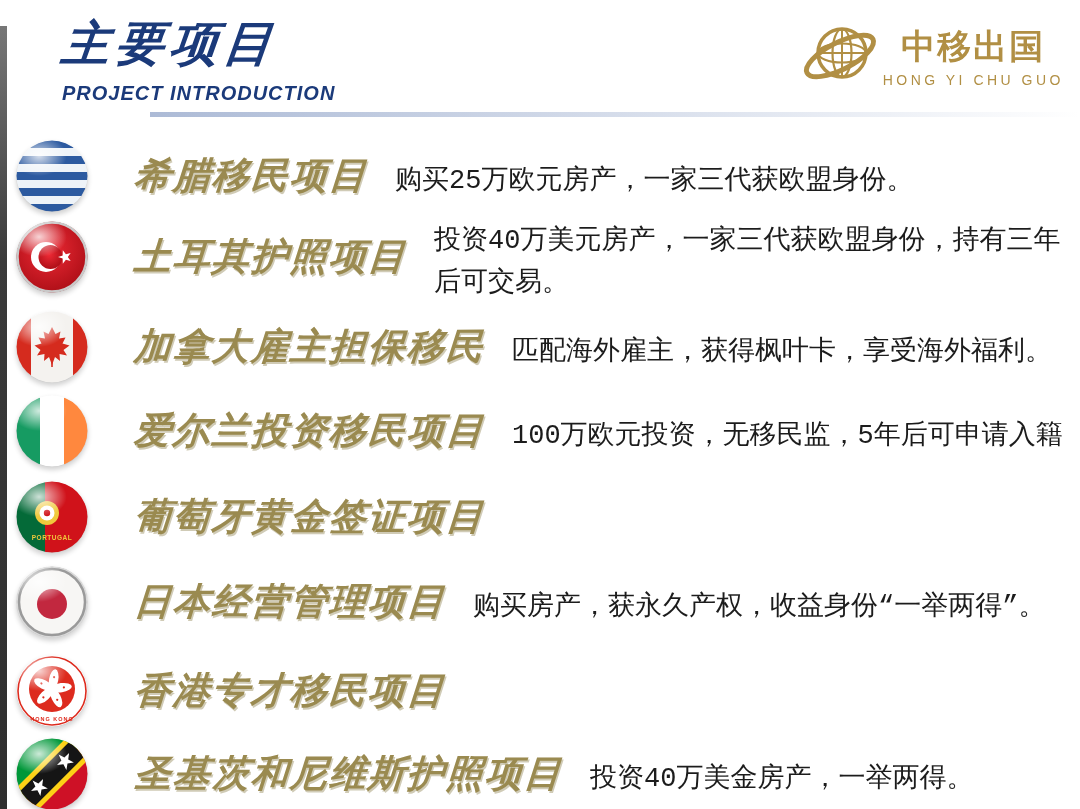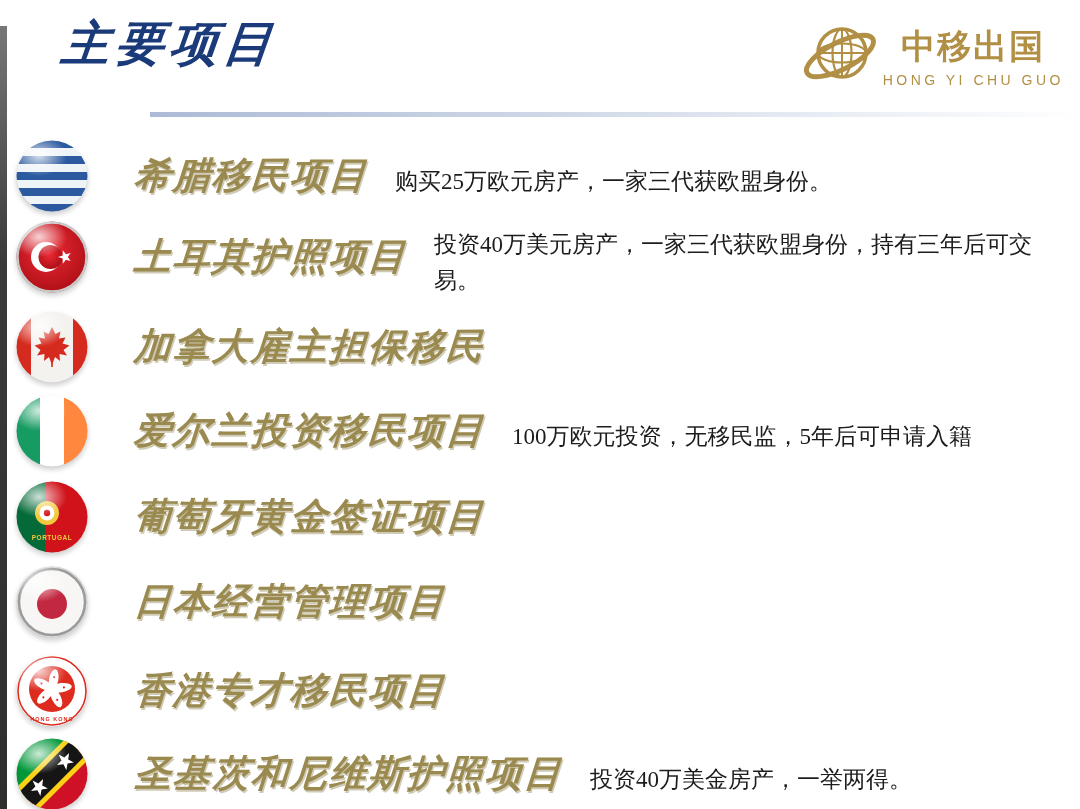--- a/index.html
+++ b/index.html
@@ -20,30 +20,31 @@
   .logo-sub{font-size:14px;color:var(--gold-logo);letter-spacing:3.5px;margin-top:2px;}
   .row{position:absolute;left:16px;right:10px;height:78px;display:flex;align-items:center;}
   .flag{position:relative;width:72px;height:72px;border-radius:50%;flex:0 0 72px;
         box-shadow:inset 0 -8px 12px rgba(0,0,0,.22), 0 3px 5px rgba(0,0,0,.18);}
   .flag svg{display:block;width:72px;height:72px;border-radius:50%;}
   .flag::after{content:"";position:absolute;inset:0;border-radius:50%;
         background:radial-gradient(ellipse 55% 40% at 32% 22%,rgba(255,255,255,.8),rgba(255,255,255,0) 70%);}
   .proj-title{margin-left:46px;font-size:37px;font-weight:bold;font-style:italic;color:var(--gold-title);
         letter-spacing:2px;white-space:nowrap;transform:skewX(-4deg);
         text-shadow:1.5px 1.5px 0 rgba(120,105,45,.35);}
-  .proj-desc{margin-left:27px;font-size:23px;color:var(--ink);line-height:1.55;
-        font-family:Liberation Serif, serif;margin-top:12px;}
+  .proj-desc{margin-left:27px;font-size:27px;color:var(--ink);line-height:1.55;
+        font-family:Liberation Mono, monospace;margin-top:12px;}
 </style>
 </head>
 <body>
 
 <div class="slide" style="--navy: #1b3a7a; --gold-title: #9a8a50; --gold-logo: #b18f44; --ink: #1c1c1c;">
   <div class="left-edge"></div>
 
   <div class="page-title">主要项目</div>
+  <div class="page-subtitle">PROJECT INTRODUCTION</div>
   <div class="header-underline"></div>
 
   <div class="logo">
     <span class="logo-globe">
       <svg viewBox="0 0 86 80">
         <g fill="none" stroke="#b18f44">
           <circle cx="45" cy="37" r="24" stroke-width="3.5"></circle>
           <ellipse cx="45" cy="37" rx="24" ry="9.5" stroke-width="2.2"></ellipse>
           <ellipse cx="45" cy="37" rx="9.5" ry="24" stroke-width="2.2"></ellipse>
           <line x1="21" y1="37" x2="69" y2="37" stroke-width="2"></line>
@@ -118,20 +119,21 @@
             <g clip-path="url(#cc)">
    <rect width="72" height="72" fill="#f4f2ef"></rect>
               <rect x="0" width="15" height="72" fill="#d52b1e"></rect>
               <rect x="57" width="15" height="72" fill="#d52b1e"></rect>
    <path fill="#d52b1e" d="M36 16l3.5 7 5-2.5-1.5 7 6.5-1-3 6 7 2-6 4.5 3.5 5.5-7.5-1.5.5 7-5-4-3 8-3-8-5 4 .5-7-7.5 1.5 3.5-5.5-6-4.5 7-2-3-6 6.5 1-1.5-7 5 2.5z"></path>
    <rect x="35.2" y="45" width="1.6" height="11" fill="#d52b1e"></rect>
             </g>
           </svg>
         </span>
     <span class="proj-title">加拿大雇主担保移民</span>
+    <span class="proj-desc">匹配海外雇主，获得枫叶卡，享受海外福利。</span>
   </div>
       <div class="row" style="top: 392px;">
     <span class="flag">
           <svg viewBox="0 0 72 72">
             <defs>
               <clipPath id="ci">
                 <circle cx="36" cy="36" r="35.5"></circle>
               </clipPath>
             </defs>
             <g clip-path="url(#ci)">
@@ -174,20 +176,21 @@
             </defs>
             <g clip-path="url(#cj)">
    <rect width="72" height="72" fill="#f7f6f4"></rect>
               <circle cx="36" cy="38" r="15" fill="#c2283f"></circle>
             </g>
    <circle cx="36" cy="36" r="33.5" fill="none" stroke="#9a9a9a" stroke-width="3.5"></circle>
    <circle cx="36" cy="36" r="35" fill="none" stroke="#d9d9d9" stroke-width="1.5"></circle>
           </svg>
         </span>
     <span class="proj-title">日本经营管理项目</span>
+    <span class="proj-desc">购买房产，获永久产权，收益身份“一举两得”。</span>
   </div>
       <div class="row" style="top: 652px;">
     <span class="flag">
           <svg viewBox="0 0 72 72">
             <circle cx="36" cy="36" r="35.5" fill="#fff"></circle>
    <circle cx="36" cy="36" r="34" fill="none" stroke="#dd2b1e" stroke-width="1.6"></circle>
    <circle cx="36" cy="34" r="23" fill="#dd2b1e"></circle>
             <g transform="rotate(10 36 34)">
               <ellipse cx="36" cy="24.5" rx="4.6" ry="10.5" fill="#fff"></ellipse>
               <circle cx="36" cy="22" r="1.1" fill="#dd2b1e"></circle>

